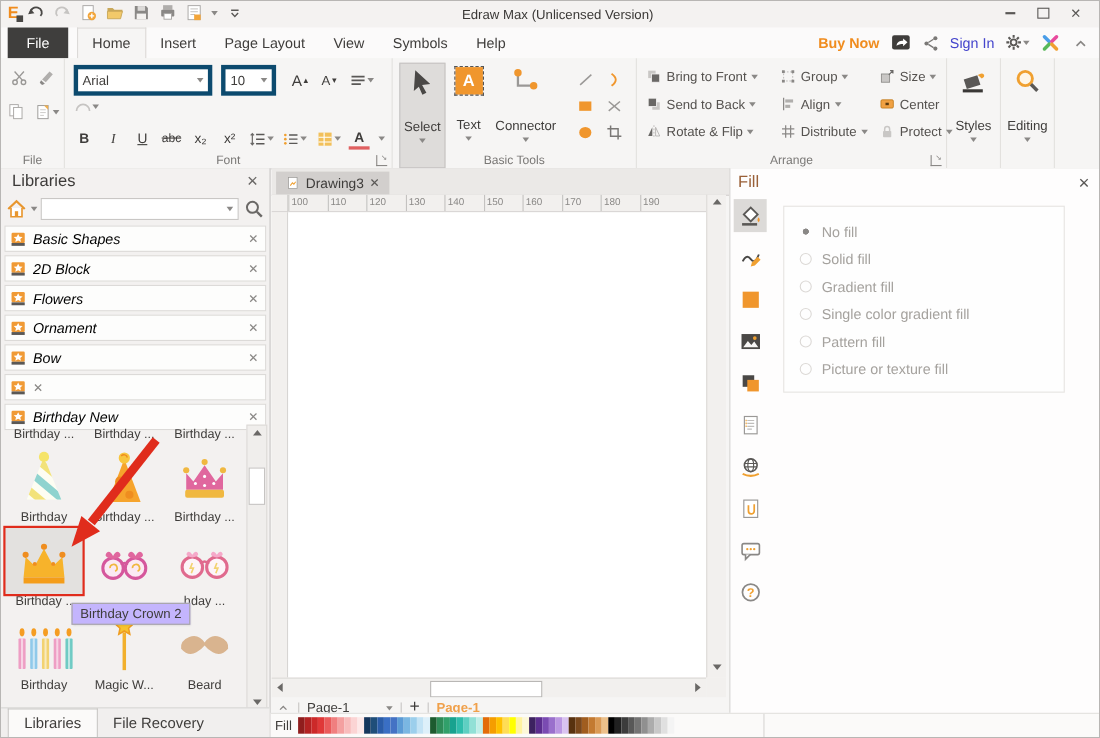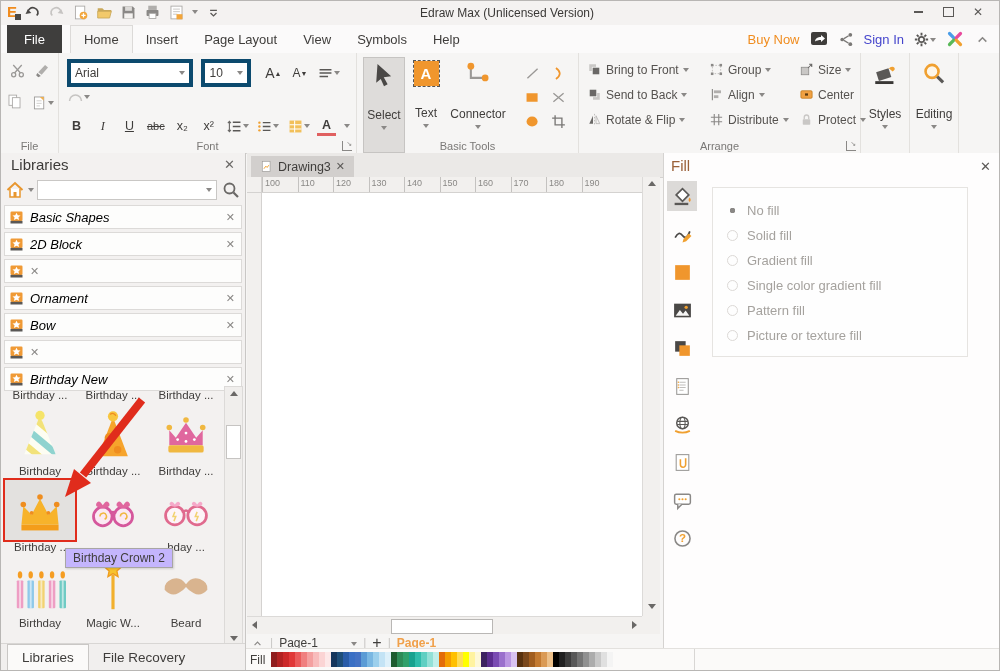--- a/index.html
+++ b/index.html
@@ -19,21 +19,21 @@
   .winbtns{position:absolute;right:6px;top:0;display:flex;}
   .winbtn{width:30px;height:22px;display:flex;align-items:center;justify-content:center;color:#5a5856;font-size:12px;}
   .btn-max i{width:9px;height:8px;border:1px solid #5a5856;display:block;font-style:normal;}
   .btn-min i{width:9px;height:1px;border-top:2px solid #5a5856;display:block;font-style:normal;}
   
   .menubar{position:absolute;top:24px;left:0;right:0;height:28px;background:#fbfafa;display:flex;align-items:stretch;}
   .mtab{padding:0 13px;display:flex;align-items:center;font-size:13px;color:#3f3d3b;}
   .mtab.file{background:#3f3e3d;color:#fff;padding:0 17px;margin-left:6px;margin-right:8px;}
   .mtab.active{background:#f6f5f4;border:1px solid #dcdad8;border-bottom:none;}
   .menu-right{margin-left:auto;display:flex;align-items:center;gap:9px;padding-right:8px;}
-  .buynow{font-size:13px;font-weight:normal;padding-left:36px;}
+  .buynow{font-size:13px;font-weight:bold;padding-left:36px;}
   .signin{font-size:13px;}
   
   .ribbon{position:absolute;top:52px;left:0;right:0;height:100px;background:#f6f5f4;border-bottom:1px solid #d8d6d4;display:flex;}
   .rgroup{position:relative;border-right:1px solid #e3e1de;height:100%;box-sizing:border-box;flex:none;}
   .glabel{position:absolute;bottom:1px;left:0;right:0;text-align:center;font-size:11px;color:#7a7876;}
   .launcher{position:absolute;bottom:2px;right:4px;width:9px;height:9px;border-left:1px solid #8a8886;border-bottom:1px solid #8a8886;font-size:7px;color:#8a8886;line-height:5px;text-align:right;}
   .g-file{width:58px;}
   .g-file .r{display:flex;gap:8px;justify-content:center;margin-top:9px;}
   .g-font{width:298px;padding:6px 4px 0 8px;box-sizing:border-box;}
   .combo{display:inline-flex;align-items:center;justify-content:space-between;background:#fff;border:4px solid #0c4a6e;height:20px;font-size:12px;padding:0 4px;vertical-align:middle;}
@@ -781,20 +781,21 @@
           <svg class="ic">
             <use href="#sym-star-lib"></use>
           </svg>
           <span class="t">2D Block</span>
           <span class="x">✕</span>
         </div>
         <div class="libitem">
           <svg class="ic">
             <use href="#sym-star-lib"></use>
           </svg>
+          <span class="t">Flowers</span>
           <span class="x">✕</span>
         </div>
         <div class="libitem">
           <svg class="ic">
             <use href="#sym-star-lib"></use>
           </svg>
           <span class="t">Ornament</span>
           <span class="x">✕</span>
         </div>
         <div class="libitem">

